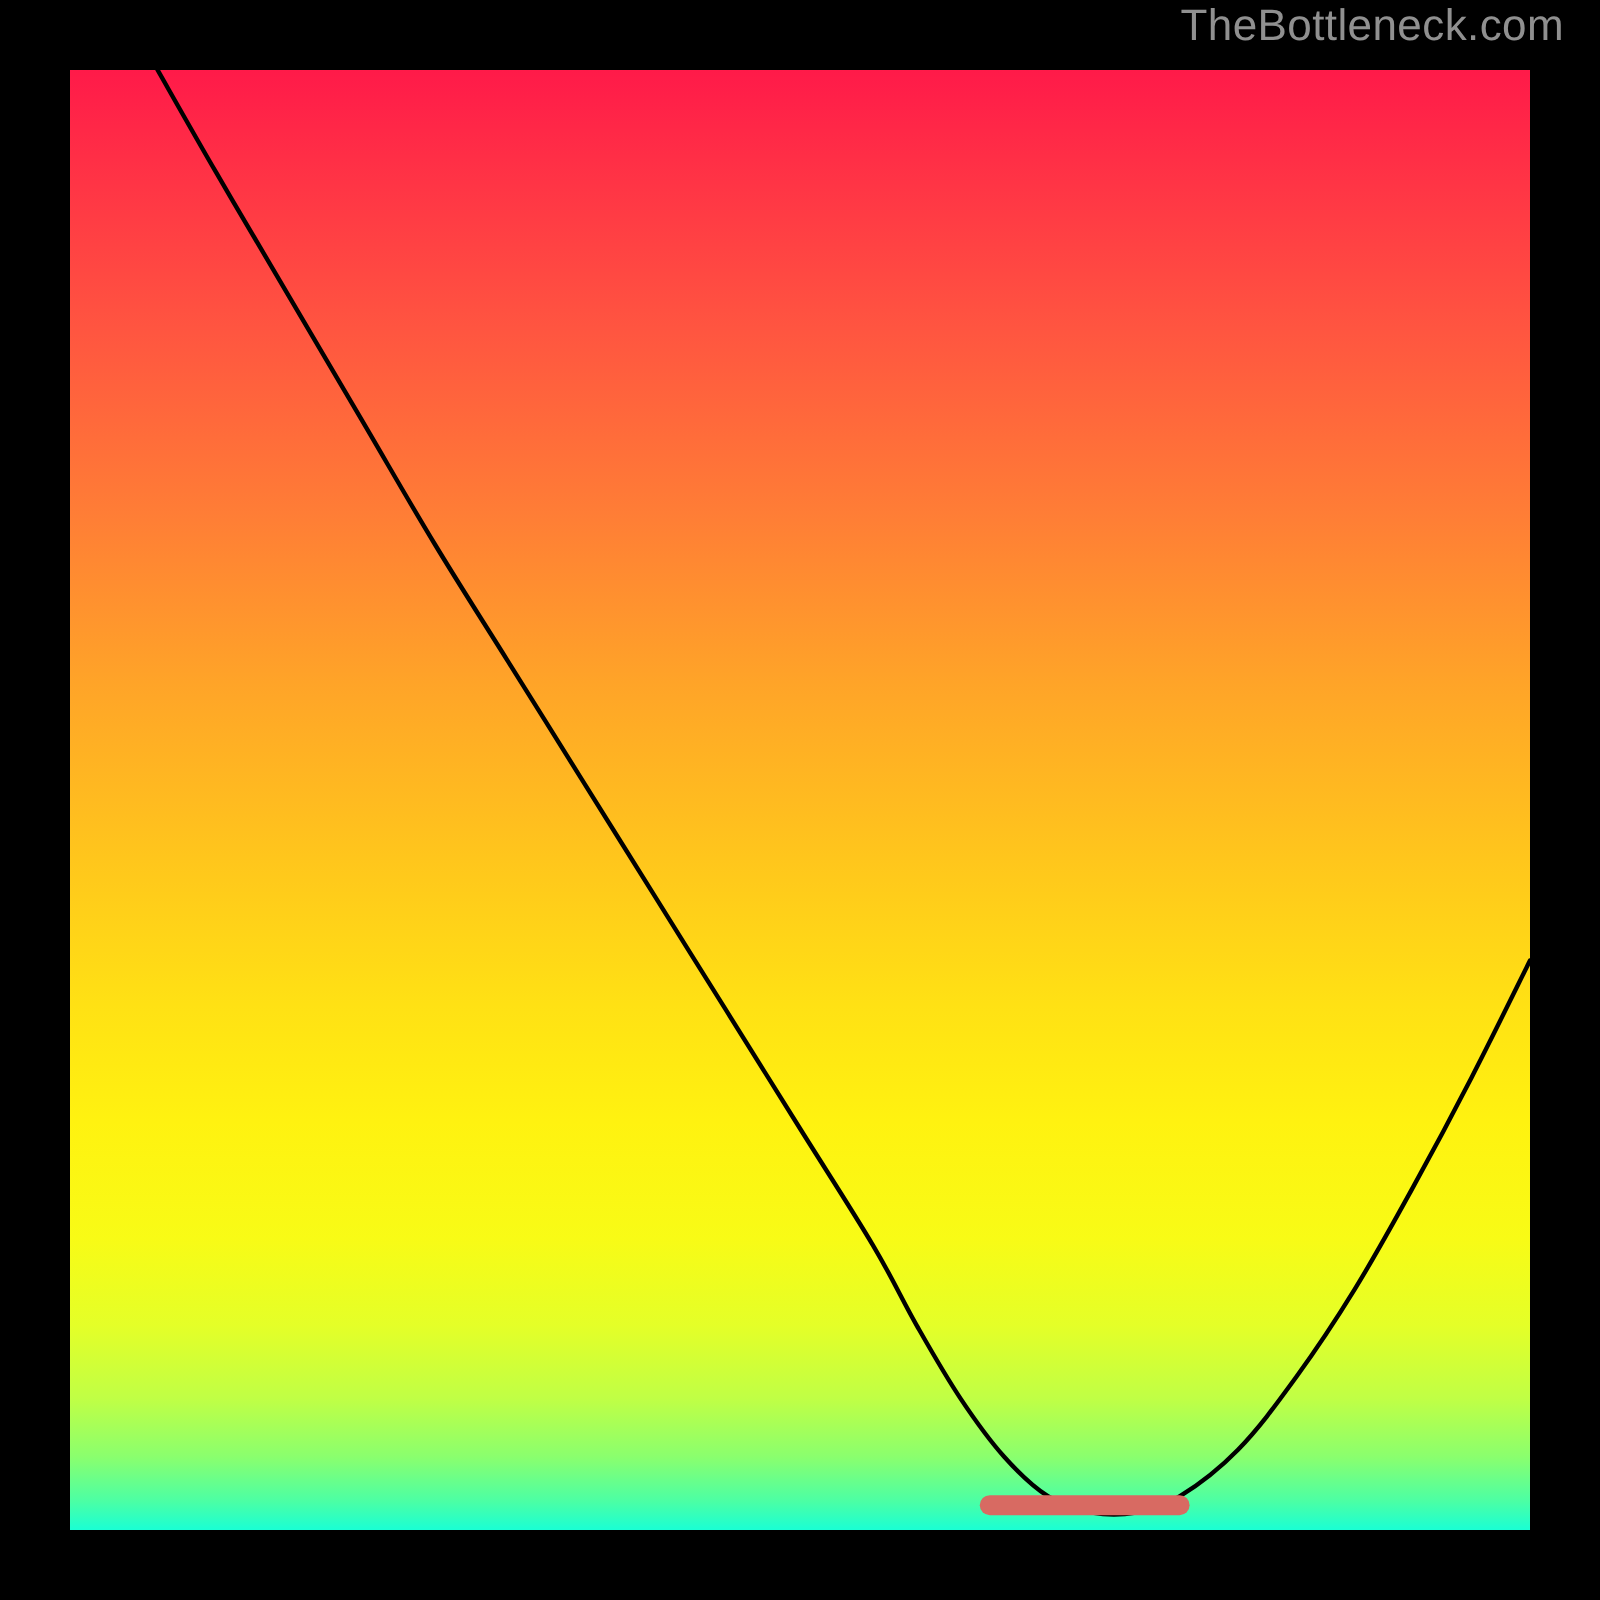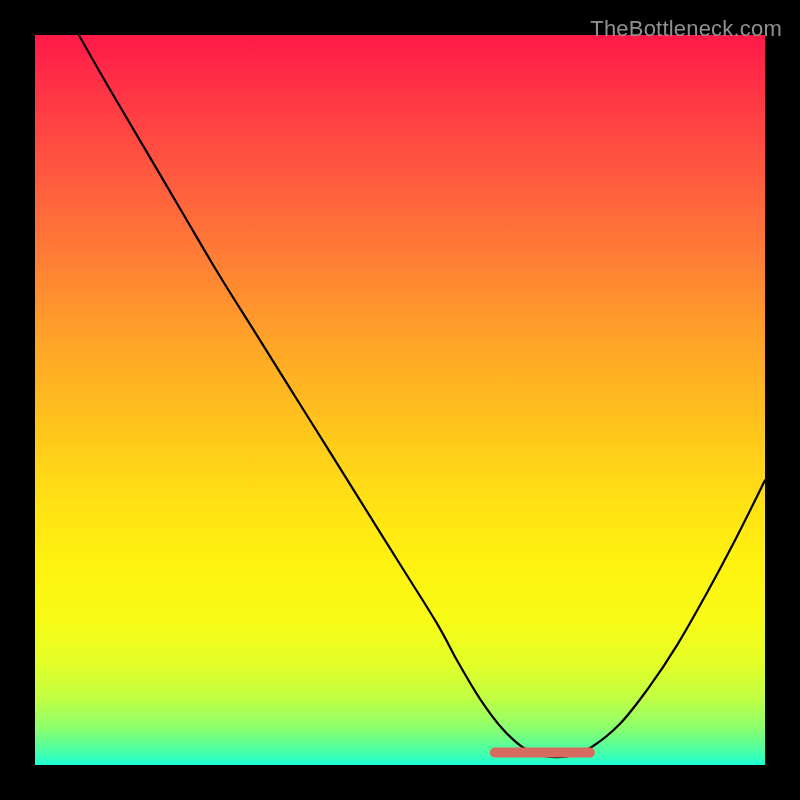--- a/index.html
+++ b/index.html
@@ -28,21 +28,21 @@
       #f8fb16 80%,
       #e4ff28 86%,
       #c0ff45 91%,
       #8aff6e 95%,
       #4cffa4 98%,
       #1affd4 100%
     );
   }
   .watermark {
     position: absolute;
-    top: 16px;
+    top: 0;
     right: 18px;
     font-family: Arial, Helvetica, sans-serif;
     font-size: 22px;
     font-weight: 500;
     color: #909090;
     letter-spacing: 0.2px;
     margin-left: 44px;
   }
   svg.curve {
     position: absolute;

